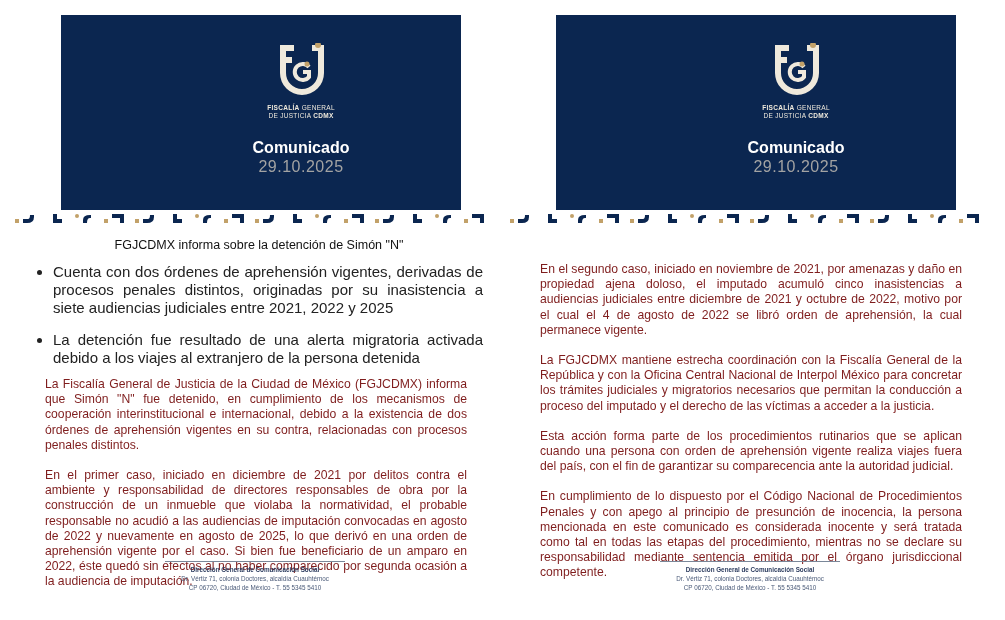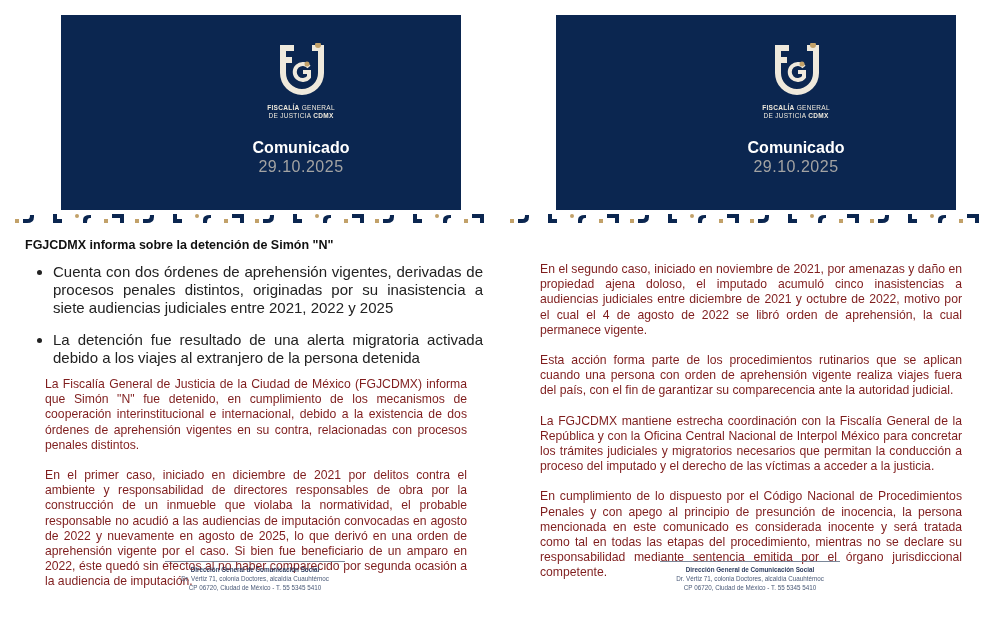--- a/index.html
+++ b/index.html
@@ -10,21 +10,21 @@
   .header { position: absolute; left: 0; top: 0; width: 400px; height: 195px; background: #0b2650; margin-left: 46px; }
   .logo { position: absolute; left: 215px; top: 28px; width: 52px; height: 58px; }
   .logo-text { position: absolute; left: 0; width: 480px; text-align: center; color: #efe9dc; font-size: 6.5px; letter-spacing: 0.3px; line-height: 9px; }
   .logo-text .b { font-weight: bold; }
   .logo-l1 { top: 88px; }
   .logo-l2 { top: 96px; }
   .title { position: absolute; left: 0; width: 480px; text-align: center; color: #ffffff; font-weight: bold; font-size: 16px; top: 124px; }
   .date { position: absolute; left: 0; width: 480px; text-align: center; color: #a3a3a3; font-size: 16px; top: 143px; letter-spacing: 0.5px; }
   .pattern { position: absolute; left: 0; top: 197px; width: 480px; height: 14px; }
   .content { position: absolute; left: 30px; width: 422px; color: #7f1d1d; font-size: 12.2px; line-height: 15.2px; text-align: justify; }
-  .headline { position: absolute; top: 223px; left: 10px; width: 480px; font-weight: bold; font-size: 12.5px; color: #111; }
+  .headline { position: absolute; top: 223px; left: 4px; width: 480px; text-align: center; font-weight: normal; font-size: 12.5px; color: #111; }
   ul.bullets { position: absolute; top: 248px; left: 20px; width: 430px; margin: 0; padding-left: 18px; font-size: 15px; line-height: 18px; color: #222; text-align: justify; }
   ul.bullets li { margin-bottom: 14px; }
   p { margin: 0 0 15px 0; }
   .footer-line { position: absolute; left: 150px; width: 180px; border-top: 1px solid #7a8799; top: 546px; }
   .footer { position: absolute; left: 0; width: 480px; text-align: center; color: #4a5a78; font-size: 6.3px; line-height: 9.2px; top: 550px; }
   .footer .b { font-weight: bold; color: #2b3b5e; }
 </style>
 </head>
 <body>
 
@@ -96,22 +96,22 @@
       <rect x="89" y="7" width="4" height="4" fill="#c2a169"></rect>
       <path d="M97 2 L109 2 L109 11 L105 11 L105 6 L97 6 Z" fill="#0b2650"></path>
     </g>
     <use href="#pat2" x="120"></use>
     <use href="#pat2" x="240"></use>
     <use href="#pat2" x="360"></use>
   </svg>
 
   <div class="content" style="top:247px;">
     <p>En el segundo caso, iniciado en noviembre de 2021, por amenazas y daño en propiedad ajena doloso, el imputado acumuló cinco inasistencias a audiencias judiciales entre diciembre de 2021 y octubre de 2022, motivo por el cual el 4 de agosto de 2022 se libró orden de aprehensión, la cual permanece vigente.</p>
+    <p>La FGJCDMX mantiene estrecha coordinación con la Fiscalía General de la República y con la Oficina Central Nacional de Interpol México para concretar los trámites judiciales y migratorios necesarios que permitan la conducción a proceso del imputado y el derecho de las víctimas a acceder a la justicia.</p>
     <p>Esta acción forma parte de los procedimientos rutinarios que se aplican cuando una persona con orden de aprehensión vigente realiza viajes fuera del país, con el fin de garantizar su comparecencia ante la autoridad judicial.</p>
-    <p>La FGJCDMX mantiene estrecha coordinación con la Fiscalía General de la República y con la Oficina Central Nacional de Interpol México para concretar los trámites judiciales y migratorios necesarios que permitan la conducción a proceso del imputado y el derecho de las víctimas a acceder a la justicia.</p>
     <p>En cumplimiento de lo dispuesto por el Código Nacional de Procedimientos Penales y con apego al principio de presunción de inocencia, la persona mencionada en este comunicado es considerada inocente y será tratada como tal en todas las etapas del procedimiento, mientras no se declare su responsabilidad mediante sentencia emitida por el órgano jurisdiccional competente.</p>
   </div>
   <div class="footer-line"></div>
   <div class="footer">
     <div class="b">Dirección General de Comunicación Social</div>
     <div>Dr. Vértiz 71, colonia Doctores, alcaldía Cuauhtémoc</div>
     <div>CP 06720, Ciudad de México - T. 55 5345 5410</div>
   </div>
 </div>
 

